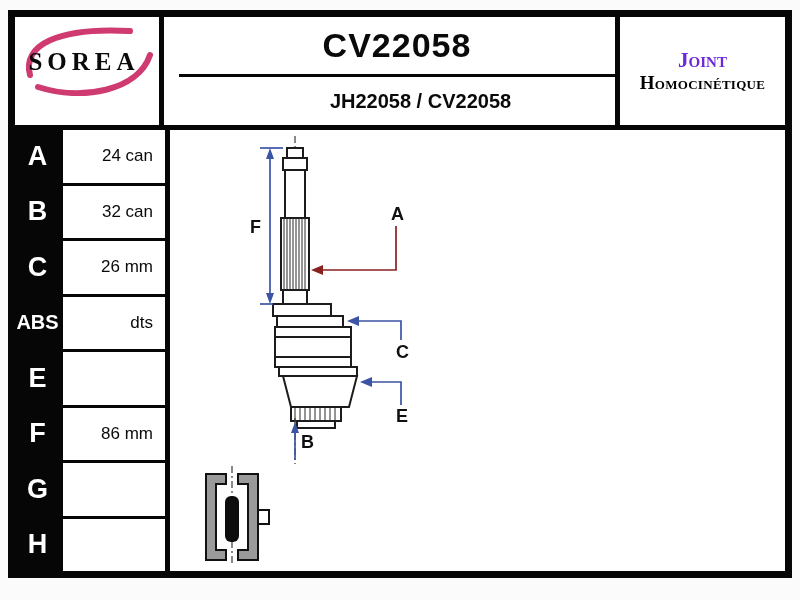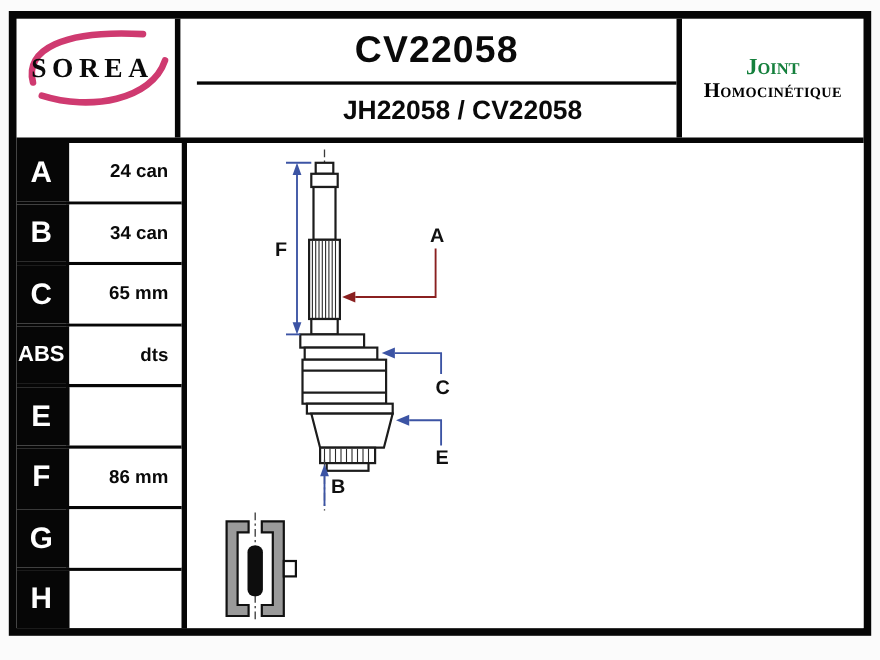--- a/index.html
+++ b/index.html
@@ -9,35 +9,35 @@
     position: absolute; left: 8px; top: 10px; width: 784px; height: 568px;
     border: 7px solid #060606; background: #fff; display: flex; flex-direction: column;
   }
   
   .header { display: flex; height: 113px; border-bottom: 5px solid #060606; }
   .logo-cell { width: 149px; border-right: 5px solid #060606; display: flex; align-items: flex-start; justify-content: center; }
   .title-cell { flex: 1; display: flex; flex-direction: column; margin-left: 15px; }
   .title-main { height: 60px; border-bottom: 3px solid #060606; display: flex; align-items: center; justify-content: center;
                 font-size: 34px; font-weight: bold; letter-spacing: 1px; color: #0a0a0a; }
   .title-sub  { flex: 1; display: flex; align-items: center; justify-content: center;
-                font-size: 24px; font-weight: bold; color: #0a0a0a; padding-left: 47px; }
+                font-size: 20px; font-weight: bold; color: #0a0a0a; padding-left: 47px; }
   .category-cell { width: 170px; border-left: 5px solid #060606; display: flex; flex-direction: column;
                    align-items: center; justify-content: center; font-family: "Liberation Serif", serif; }
-  .category-line1 { font-variant: small-caps; font-weight: bold; font-size: 21px; line-height: 24px; color: #15803d; }
+  .category-line1 { font-variant: small-caps; font-weight: bold; font-size: 21px; line-height: 24px; color: #6d28d9; }
   .category-line2 { font-variant: small-caps; font-weight: bold; font-size: 19px; line-height: 22px; color: #000000; letter-spacing: 0.3px; }
   
   .body { flex: 1; display: flex; }
   .spec-table { width: 155px; border-right: 5px solid #060606; display: flex; flex-direction: column; }
   .spec-row { flex: 1; display: flex; border-bottom: 3px solid #060606; }
   .spec-row:last-child { border-bottom: none; }
   .letter-cell { width: 48px; background: #060606; color: #fff; display: flex; align-items: center; justify-content: center;
                  font-size: 27px; font-weight: bold; border-right: 3px solid #060606; }
   .spec-row:nth-child(4) .letter-cell { font-size: 20px; }
   .value-cell { flex: 1; display: flex; align-items: center; justify-content: flex-end; padding-right: 12px;
-                font-size: 17px; font-weight: bold; color: #0a0a0a; background: #fff; }
+                font-size: 17px; font-weight: normal; color: #0a0a0a; background: #fff; }
   .drawing-area { flex: 1; position: relative; background: #fff; }
   .drawing-area svg { position: absolute; left: 0; top: 0; width: 100%; height: 100%; }
   
   .ink rect, .ink polygon { stroke: #1c1c1c; stroke-width: 2; fill: #fff; }
   .ink line { stroke: #1c1c1c; stroke-width: 2; fill: none; }
   .hatch line { stroke: #2a2a2a; stroke-width: 1; }
   .cl { stroke: #3a3a3a; stroke-width: 1.2; stroke-dasharray: 7 3 2 3; fill: none; }
   .dim-line { stroke: var(--blue, #3c54a4); stroke-width: 1.7; fill: none; }
   .dim-fill { fill: var(--blue, #3c54a4); stroke: none; }
   .ptr-line { stroke: var(--red, #8a2020); stroke-width: 1.7; fill: none; }
@@ -74,25 +74,25 @@
 
     <div class="body">
 
       <div class="spec-table">
         <div class="spec-row">
           <div class="letter-cell">A</div>
           <div class="value-cell">24 can</div>
         </div>
         <div class="spec-row">
           <div class="letter-cell">B</div>
-          <div class="value-cell">34 can</div>
+          <div class="value-cell">32 can</div>
         </div>
         <div class="spec-row">
           <div class="letter-cell">C</div>
-          <div class="value-cell">65 mm</div>
+          <div class="value-cell">26 mm</div>
         </div>
         <div class="spec-row">
           <div class="letter-cell">ABS</div>
           <div class="value-cell">dts</div>
         </div>
         <div class="spec-row">
           <div class="letter-cell">E</div>
         </div>
         <div class="spec-row">
           <div class="letter-cell">F</div>

